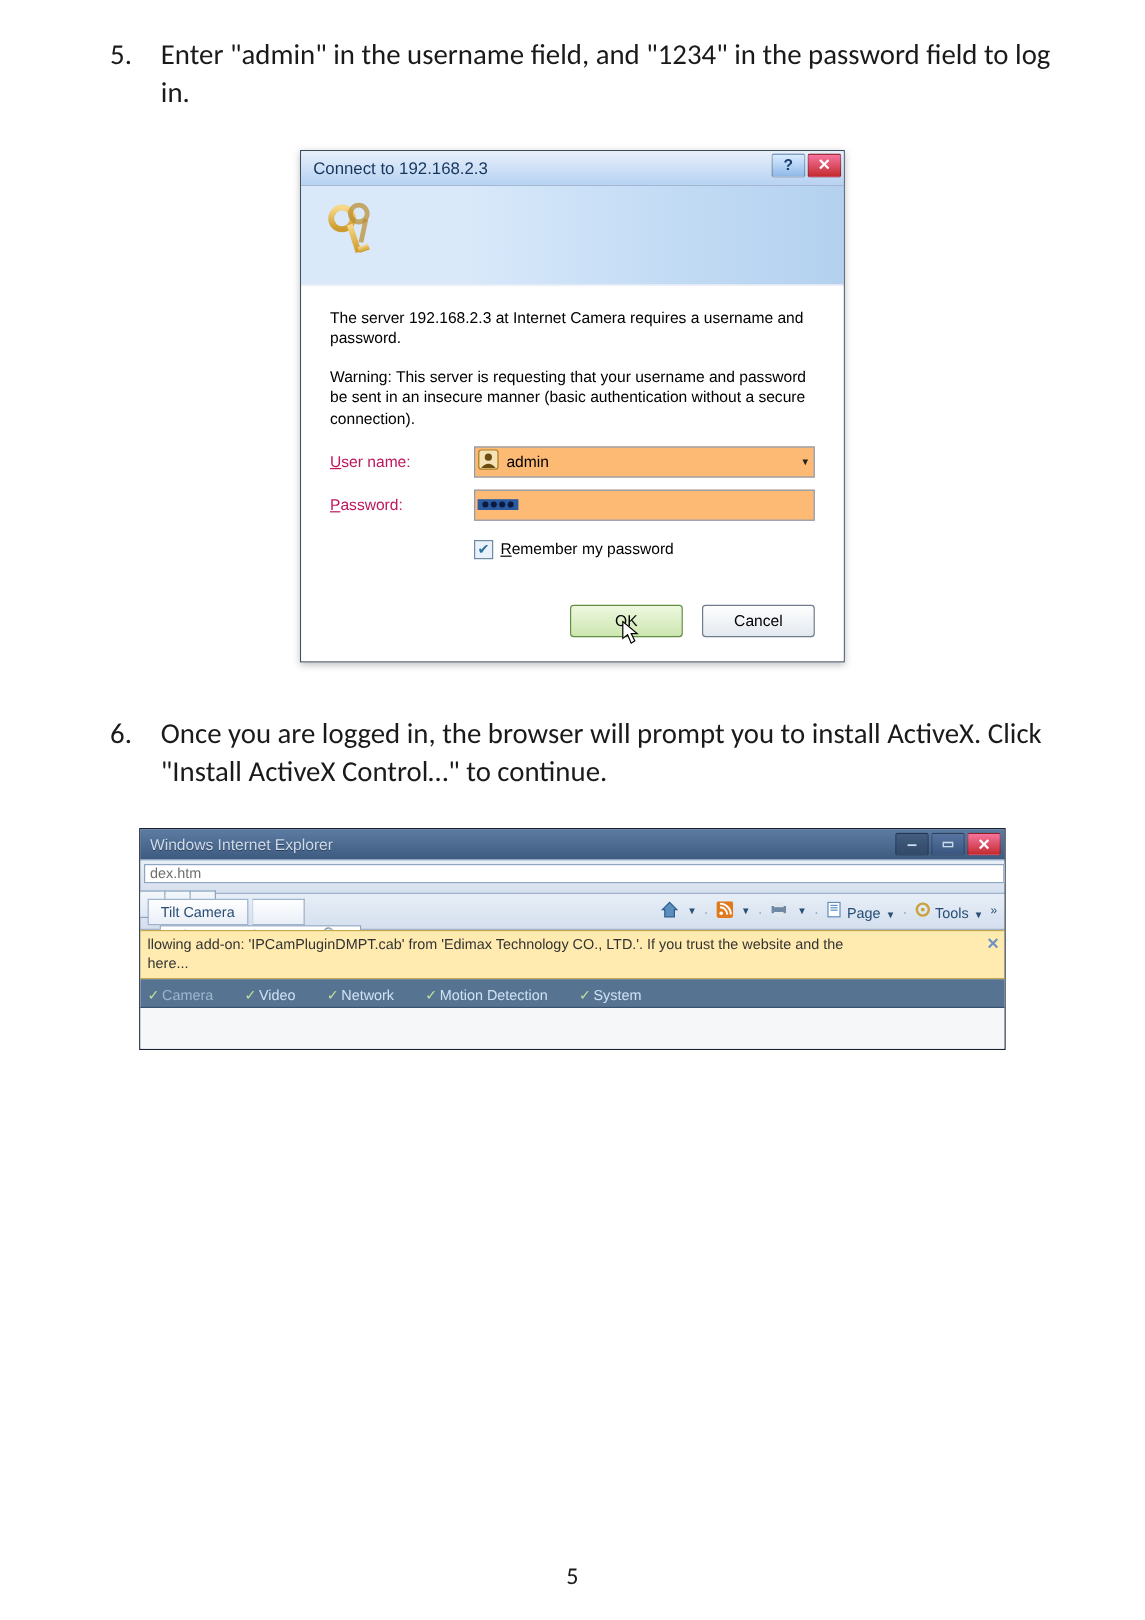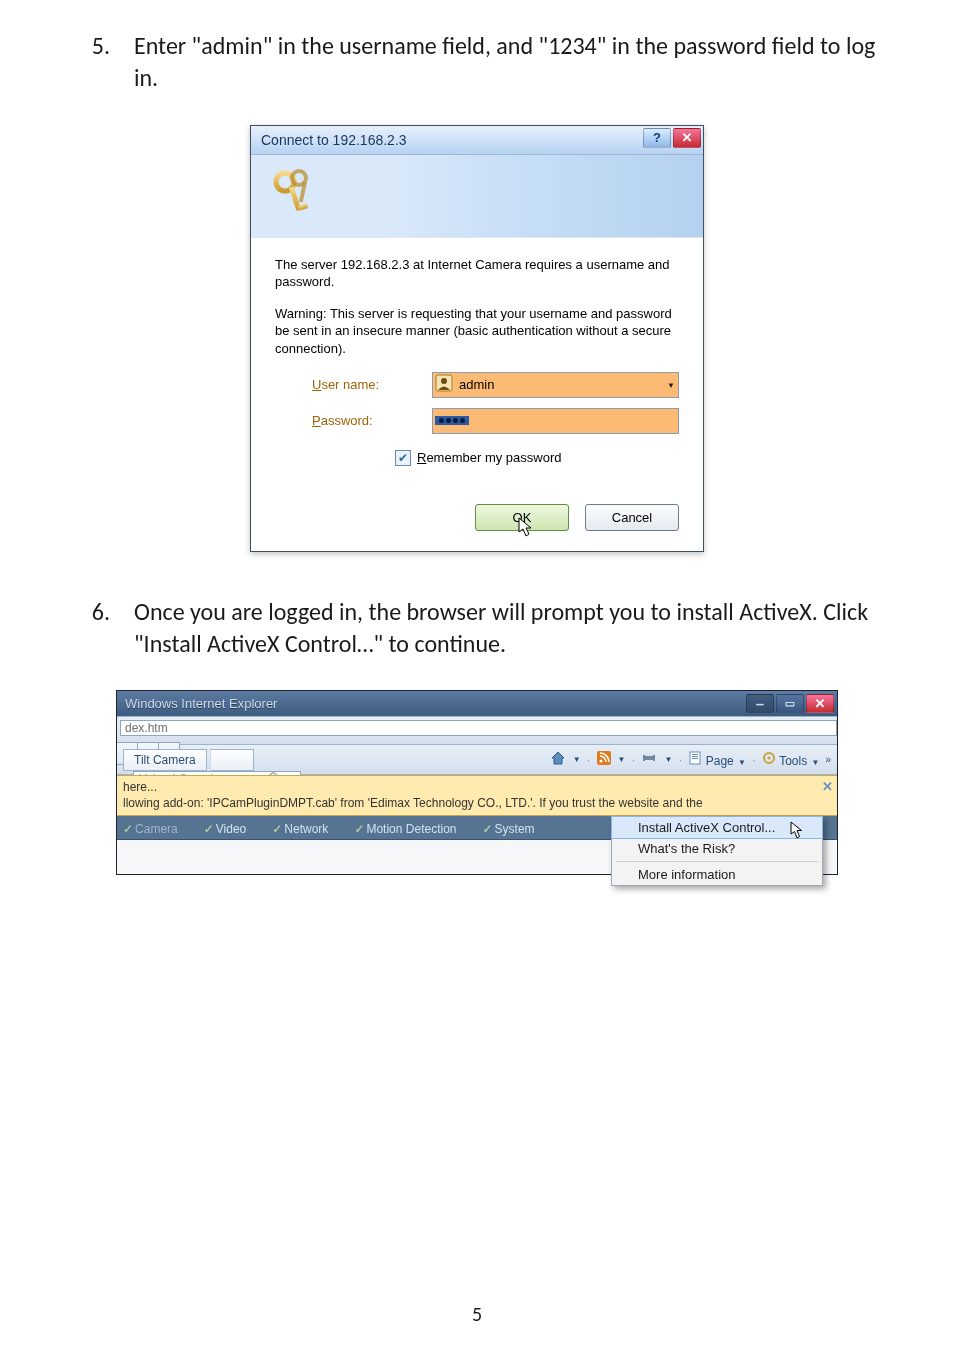--- a/index.html
+++ b/index.html
@@ -102,22 +102,21 @@
     background: #fff;
   }
   .dlg-p { margin: 0 0 14px 0; line-height: 1.35; color: #000; }
   .dlg-row {
     display: flex;
     align-items: center;
     margin-top: 10px;
   }
   .dlg-label {
     flex: 0 0 120px;
-    color: #a16207;
-    margin-left: 37px;
+    color: #be185d;
   }
   .dlg-label .ul { text-decoration: underline; }
   .dlg-field {
     flex: 1;
     height: 24px;
     border: 1px solid #8a9db5;
     background: #fdba74;
     display: flex;
     align-items: center;
     padding: 0 4px;
@@ -548,45 +547,32 @@
                   <circle cx="7" cy="7" r="1.6" fill="#caa23a"></circle>
                 </svg>
             </span>
             <span>Tools</span> <span class="dd">▼</span>
           </span>
           <span style="font-size:10px;color:#274e76;">»</span>
         </div>
       </div>
 
       <div class="ie-infobar">
+        <div>llowing add-on: 'IPCamPluginDMPT.cab' from 'Edimax Technology CO., LTD.'. If you trust the website and the</div>
         <div>here...</div>
-        <div>llowing add-on: 'IPCamPluginDMPT.cab' from 'Edimax Technology CO., LTD.'. If you trust the website and the</div>
         <span class="ie-info-x">✕</span>
       </div>
 
       <div class="ie-content">
         <div class="cam-tabs">
           <span><span class="chk">✓</span><span class="muted">Camera</span></span>
           <span><span class="chk">✓</span><span>Video</span></span>
           <span><span class="chk">✓</span><span>Network</span></span>
           <span><span class="chk">✓</span><span>Motion Detection</span></span>
           <span><span class="chk">✓</span><span>System</span></span>
         </div>
 
-        <div class="ie-menu">
-          <div class="ie-menu-item hi">
-            <span>Install ActiveX Control...</span>
-            <span class="ie-menu-cursor">
-              <svg width="14" height="18" viewBox="0 0 14 18">
-                <path d="M1 1 L1 13 L4.5 10.5 L7 17 L9.5 15.5 L7 9.5 L11.5 9.5 Z" fill="#fff" stroke="#000" stroke-width="1"></path>
-              </svg>
-            </span>
-          </div>
-          <div class="ie-menu-item">What's the Risk?</div>
-          <div class="ie-menu-sep"></div>
-          <div class="ie-menu-item">More information</div>
-        </div>
       </div>
     </div>
   </div>
 
   <div class="page-num">5</div>
 </div>
 
 </body></html>

